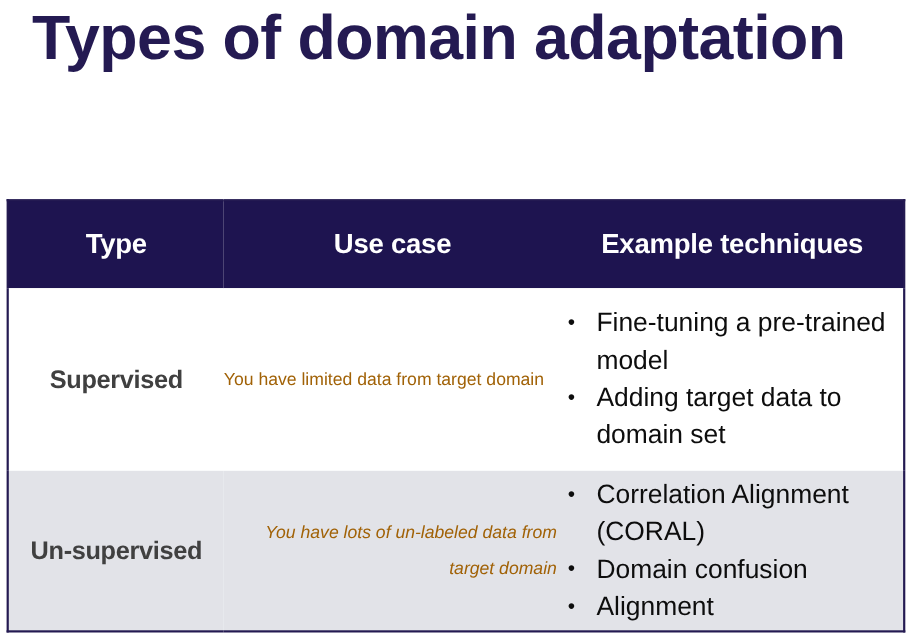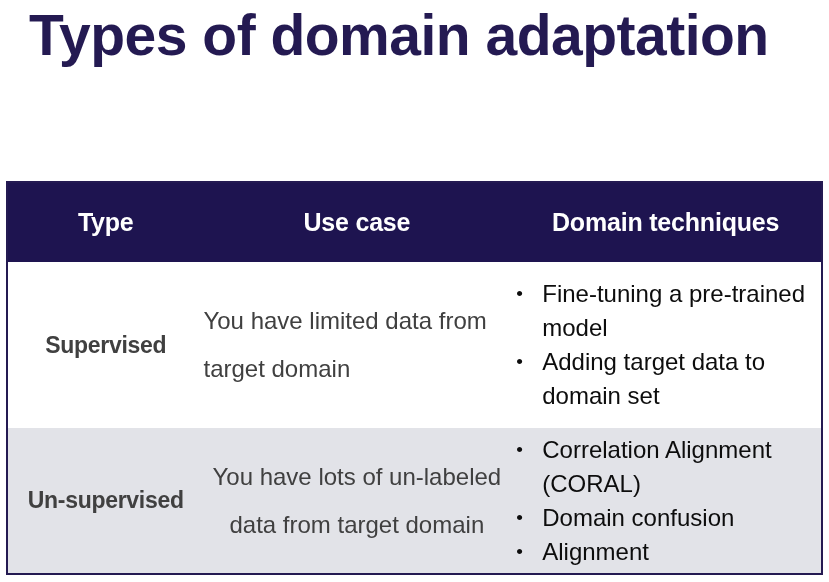--- a/index.html
+++ b/index.html
@@ -75,32 +75,33 @@
   .cell-type {
     font-size: 23px;
     font-weight: bold;
     text-align: center;
     color: #404040;
     padding: 0 6px;
     box-sizing: border-box;
     letter-spacing: -0.3px;
   }
   .cell-usecase {
-    font-size: 24px;
-    line-height: 48px;
+    font-size: 16px;
+    line-height: 33px;
     text-align: left;
-    color: #404040;
+    color: #a16207;
     padding-left: 8px;
     padding-right: 12px;
     box-sizing: border-box;
   }
   .cell-usecase.centered {
-    text-align: center;
+    text-align: right;
     padding-left: 4px;
     padding-right: 4px;
+    font-style: italic;
   }
   .cell-examples {
     padding-left: 6px;
     padding-right: 4px;
     box-sizing: border-box;
   }
 
   ul.bullets {
     list-style: none;
     margin: 0;
@@ -135,21 +136,21 @@
   <colgroup>
     <col class="col-type">
     <col class="col-usecase">
     <col class="col-examples">
   </colgroup>
 
   <thead>
     <tr class="thead-row">
       <th class="th-cell">Type</th>
       <th class="th-cell">Use case</th>
-      <th class="th-cell">Domain techniques</th>
+      <th class="th-cell">Example techniques</th>
     </tr>
   </thead>
 
   <tbody>
 
     <tr class="row-supervised">
       <td class="cell-type">Supervised</td>
       <td class="cell-usecase">You have limited data from target domain</td>
       <td class="cell-examples">
         <ul class="bullets">

